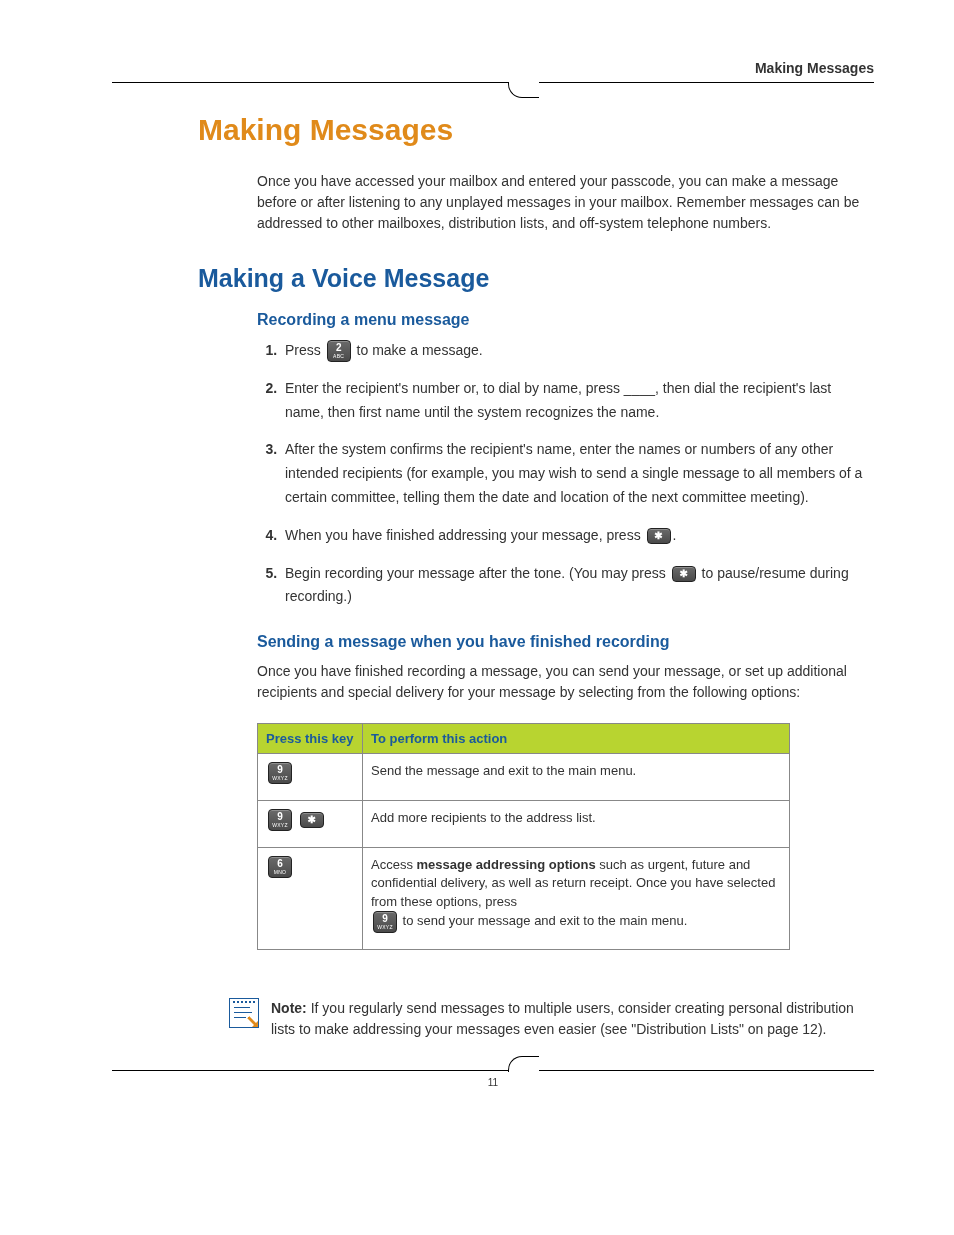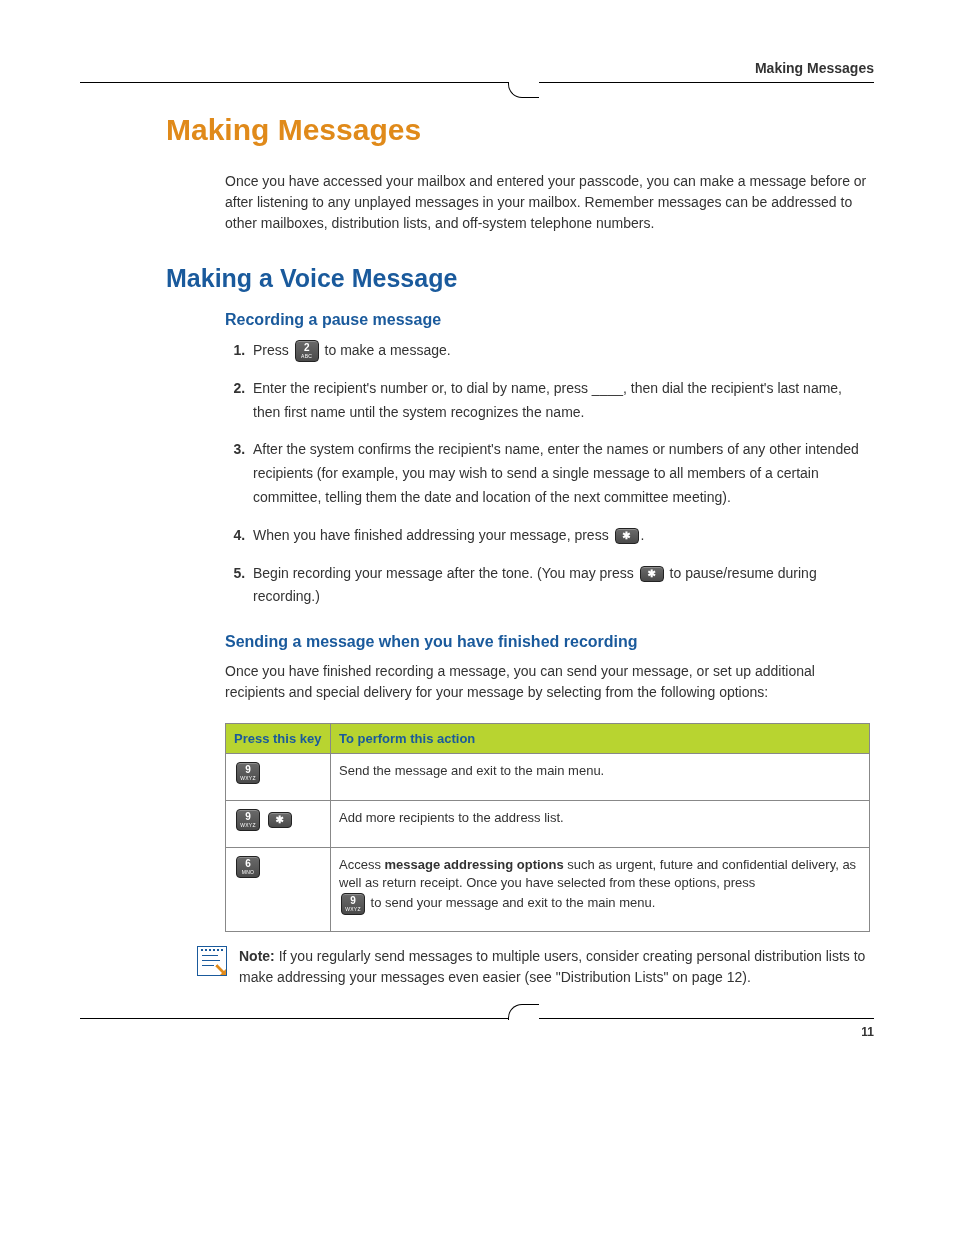--- a/index.html
+++ b/index.html
@@ -5,21 +5,21 @@
   body {
     margin: 0;
     padding: 0;
     font-family: Arial, Helvetica, sans-serif;
     font-size: 14px;
     color: #333;
     background: #fff;
     width: 954px;
   }
   .page {
-    padding: 60px 80px 40px 80px;
+    padding: 60px 80px 40px 112px;
   }
   .header-label {
     text-align: right;
     font-weight: bold;
     font-size: 14px;
     margin-bottom: 6px;
   }
   .tab-rule {
     border-top: 1px solid #000;
     position: relative;
@@ -94,22 +94,22 @@
   }
   .key .sub {
     display:block;
     font-size:5px;
     font-weight:normal;
     margin-top:1px;
     letter-spacing:0.3px;
   }
   table.options {
     border-collapse: collapse;
-    margin: 0 0 14px 145px;
-    width: 645px;
+    margin: 0 0 48px 145px;
+    width: 533px;
     font-size: 13px;
   }
   table.options th {
     background: #b8d430;
     color: #1a5a9c;
     font-weight: bold;
     text-align: left;
     padding: 7px 8px;
     border: 1px solid #888;
   }
@@ -170,41 +170,41 @@
     position:absolute;
     right:335px;
     bottom:-1px;
     width:30px;height:15px;
     border-left:1px solid #000;
     border-top:1px solid #000;
     border-top-left-radius:14px;
     background:#fff;
   }
   .page-num {
-    text-align: right;
-    font-weight: bold;
-    font-size: 12px;
+    text-align: center;
+    font-weight: normal;
+    font-size: 10px;
     margin-top: 6px;
   }
 </style>
 </head>
 <body>
 
 <div class="page">
 
   <div class="header-label">Making Messages</div>
   <div class="tab-rule"></div>
 
   <h1 class="chapter">Making Messages</h1>
 
   <p class="intro">Once you have accessed your mailbox and entered your passcode, you can make a message before or after listening to any unplayed messages in your mailbox. Remember messages can be addressed to other mailboxes, distribution lists, and off-system telephone numbers.</p>
 
   <h2 class="section">Making a Voice Message</h2>
 
-  <h3 class="subsection">Recording a pause message</h3>
+  <h3 class="subsection">Recording a menu message</h3>
 
   <ol class="steps">
     <li>
       <span>Press </span><span class="key"><span>2</span><span class="sub">ABC</span></span><span> to make a message.</span>
     </li>
     <li>Enter the recipient's number or, to dial by name, press ____, then dial the recipient's last name, then first name until the system recognizes the name.</li>
     <li>After the system confirms the recipient's name, enter the names or numbers of any other intended recipients (for example, you may wish to send a single message to all members of a certain committee, telling them the date and location of the next committee meeting).</li>
     <li>
       <span>When you have finished addressing your message, press </span><span class="key">✱</span><span>.</span>
     </li>

